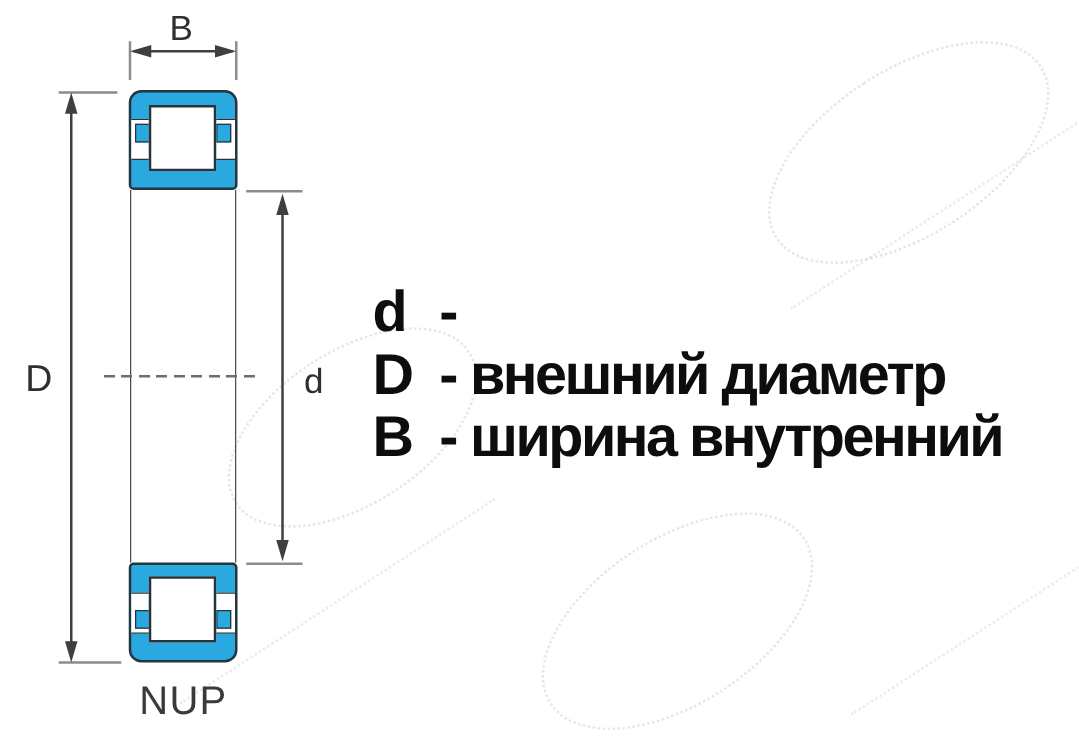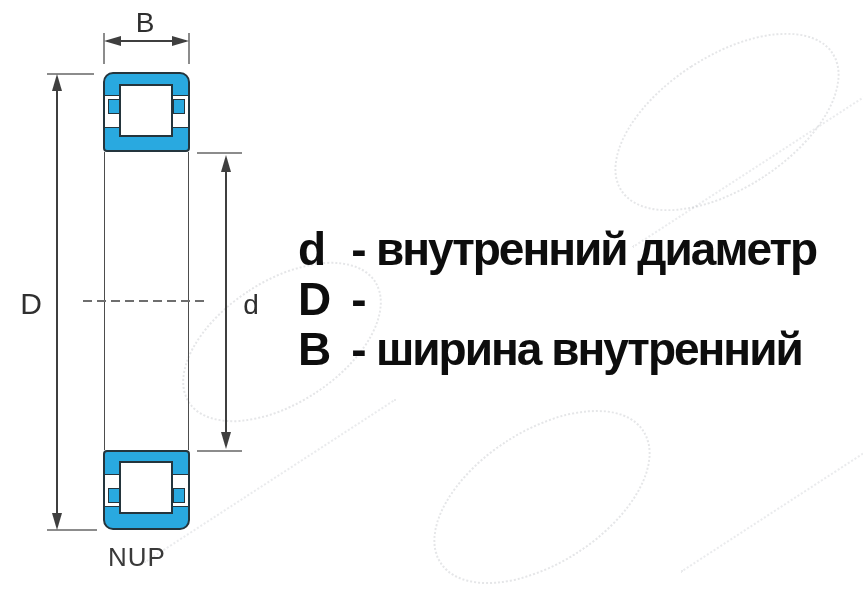--- a/index.html
+++ b/index.html
@@ -52,22 +52,22 @@
   .ah{position:absolute;width:0;height:0;}
   .ah.up{border-left:5px solid transparent;border-right:5px solid transparent;border-bottom:17px solid var(--dimension_line,#3F3F3F);}
   .ah.down{border-left:5px solid transparent;border-right:5px solid transparent;border-top:17px solid var(--dimension_line,#3F3F3F);}
   .ah.left{border-top:5px solid transparent;border-bottom:5px solid transparent;border-right:17px solid var(--dimension_line,#3F3F3F);}
   .ah.right{border-top:5px solid transparent;border-bottom:5px solid transparent;border-left:17px solid var(--dimension_line,#3F3F3F);}
   .dim-label{
     position:absolute;color:var(--label_text,#2F2F2F);font-size:28px;font-weight:400;
     text-align:center;line-height:1;
   }
   .type-label{
-    position:absolute;left:108px;top:544px;width:74px;text-align:left;
-    color:#3a3a3a;font-size:26px;letter-spacing:1px;line-height:1;
+    position:absolute;left:108px;top:544px;width:74px;text-align:right;
+    color:#3a3a3a;font-size:32px;letter-spacing:1px;line-height:1;
   }
   
   .legend{position:absolute;left:298px;top:224px;}
   .legend-row{display:flex;align-items:baseline;height:50px;color:var(--legend_text,#0D0D0D);
     font-weight:700;font-size:46px;letter-spacing:-2px;line-height:50px;white-space:nowrap;}
   .legend-symbol{display:inline-block;width:42px;}
   .legend-dash{display:inline-block;width:36px;text-align:center;}
   .legend-term{display:inline-block;}
 </style>
 </head>
@@ -126,25 +126,25 @@
     <div class="ah up" style="left:221px;top:155px;"></div>
     <div class="ah down" style="left:221px;top:432px;"></div>
   </div>
 
   <div class="type-label">NUP</div>
 
   <div class="legend">
     <div class="legend-row">
       <span class="legend-symbol">d</span>
       <span class="legend-dash">-</span>
-      <span class="legend-term">внутренний диаметр</span>
     </div>
     <div class="legend-row">
       <span class="legend-symbol">D</span>
       <span class="legend-dash">-</span>
+      <span class="legend-term">внешний диаметр</span>
     </div>
     <div class="legend-row">
       <span class="legend-symbol">B</span>
       <span class="legend-dash">-</span>
       <span class="legend-term">ширина внутренний</span>
     </div>
   </div>
 
 </div>
 

